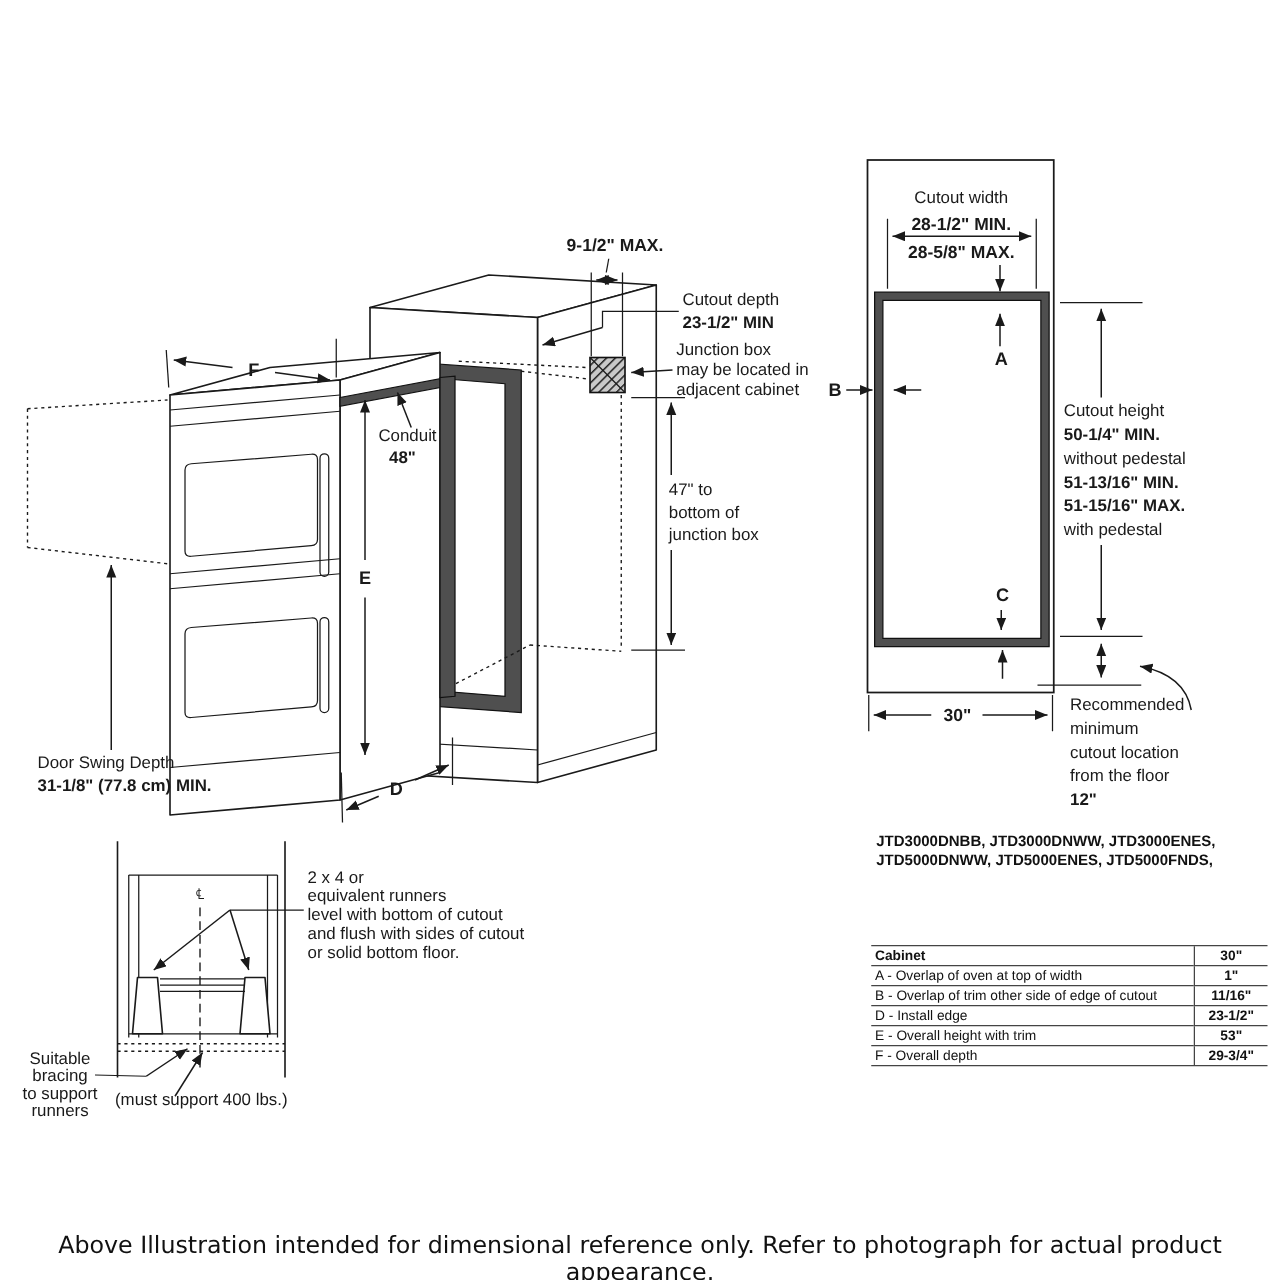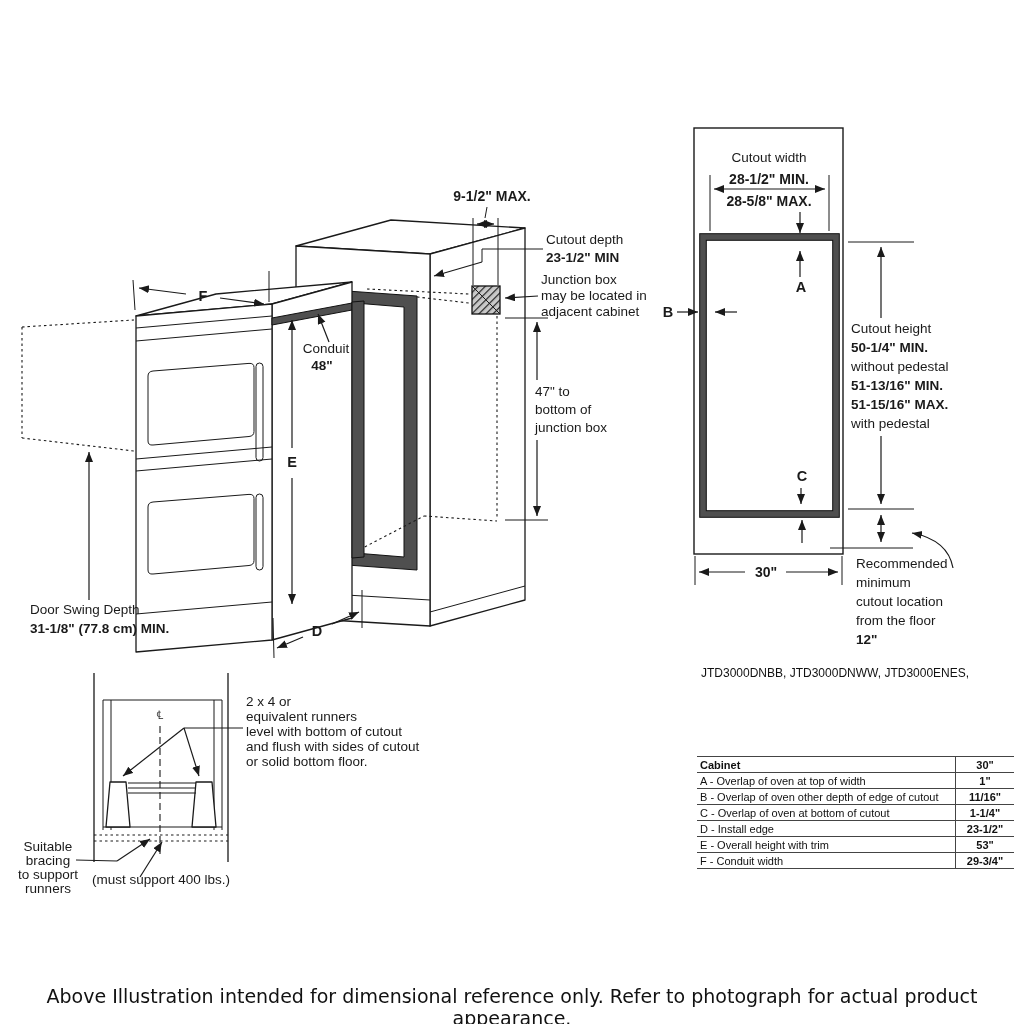--- a/index.html
+++ b/index.html
@@ -10,21 +10,21 @@
   svg text.b{font-weight:bold;}
   svg text.big{font-size:14.5px;font-weight:bold;}
   svg text.mid{text-anchor:middle;}
   .ln{stroke:#1a1a1a;stroke-width:1.3;fill:none;stroke-linejoin:round;}
   .thin{stroke:#1a1a1a;stroke-width:1;fill:none;}
   .face{fill:#ffffff;stroke:#1a1a1a;stroke-width:1.3;stroke-linejoin:round;}
   .dark{fill:#4f4f4f;stroke:#111;stroke-width:1;}
   .dash{stroke:#1a1a1a;stroke-width:1.1;fill:none;stroke-dasharray:2.5,3;}
   .dashL{stroke:#1a1a1a;stroke-width:1.1;fill:none;stroke-dasharray:7,4;}
   .dim{stroke:#1a1a1a;stroke-width:1.2;fill:none;}
-  .models{position:absolute;left:701px;top:666px;width:320px;font-size:12px;font-weight:normal;
+  .models{position:absolute;left:701px;top:666px;width:320px;font-size:12px;font-weight:bold;
           line-height:15px;white-space:nowrap;}
   .spec{position:absolute;left:697px;top:756px;width:317px;border-collapse:collapse;
         font-size:11px;color:#111;table-layout:fixed;}
   .spec td{border-top:1px solid #444;height:15px;padding:0 0 0 3px;white-space:nowrap;overflow:hidden;}
   .spec tr:last-child td{border-bottom:1px solid #444;}
   .spec td.val{border-left:1px solid #444;text-align:center;font-weight:bold;width:58px;padding:0;}
   .spec td.hdr{font-weight:bold;margin-left:36px;}
   .caption{position:absolute;left:0;top:985px;width:100%;text-align:center;
            font-family:"DejaVu Sans",sans-serif;font-size:19px;color:#111;}
 </style>
@@ -219,50 +219,47 @@
     <text class="mid" x="48" y="851">Suitable</text>
     <text class="mid" x="48" y="865">bracing</text>
     <text class="mid" x="48" y="879">to support</text>
     <text class="mid" x="48" y="893">runners</text>
     <text x="92" y="884">(must support 400 lbs.)</text>
   </g>
 </svg>
 
   <div class="models">
     <div>JTD3000DNBB, JTD3000DNWW, JTD3000ENES,</div>
+    <div>JTD5000DNWW, JTD5000ENES, JTD5000FNDS,</div>
   </div>
 
   <table class="spec">
     <tbody>
       <tr>
         <td class="hdr">Cabinet</td>
         <td class="val">30"</td>
       </tr>
       <tr>
         <td>A - Overlap of oven at top of width</td>
         <td class="val">1"</td>
       </tr>
       <tr>
-        <td>B - Overlap of oven other depth of edge of cutout</td>
+        <td>B - Overlap of trim other side of edge of cutout</td>
         <td class="val">11/16"</td>
-      </tr>
-      <tr>
-        <td>C - Overlap of oven at bottom of cutout</td>
-        <td class="val">1-1/4"</td>
       </tr>
       <tr>
         <td>D - Install edge</td>
         <td class="val">23-1/2"</td>
       </tr>
       <tr>
         <td>E - Overall height with trim</td>
         <td class="val">53"</td>
       </tr>
       <tr>
-        <td>F - Conduit width</td>
+        <td>F - Overall depth</td>
         <td class="val">29-3/4"</td>
       </tr>
     </tbody>
   </table>
 
   <div class="caption">Above Illustration intended for dimensional reference only. Refer to photograph for actual product appearance.</div>
 
 </div>
 
 </body></html>

